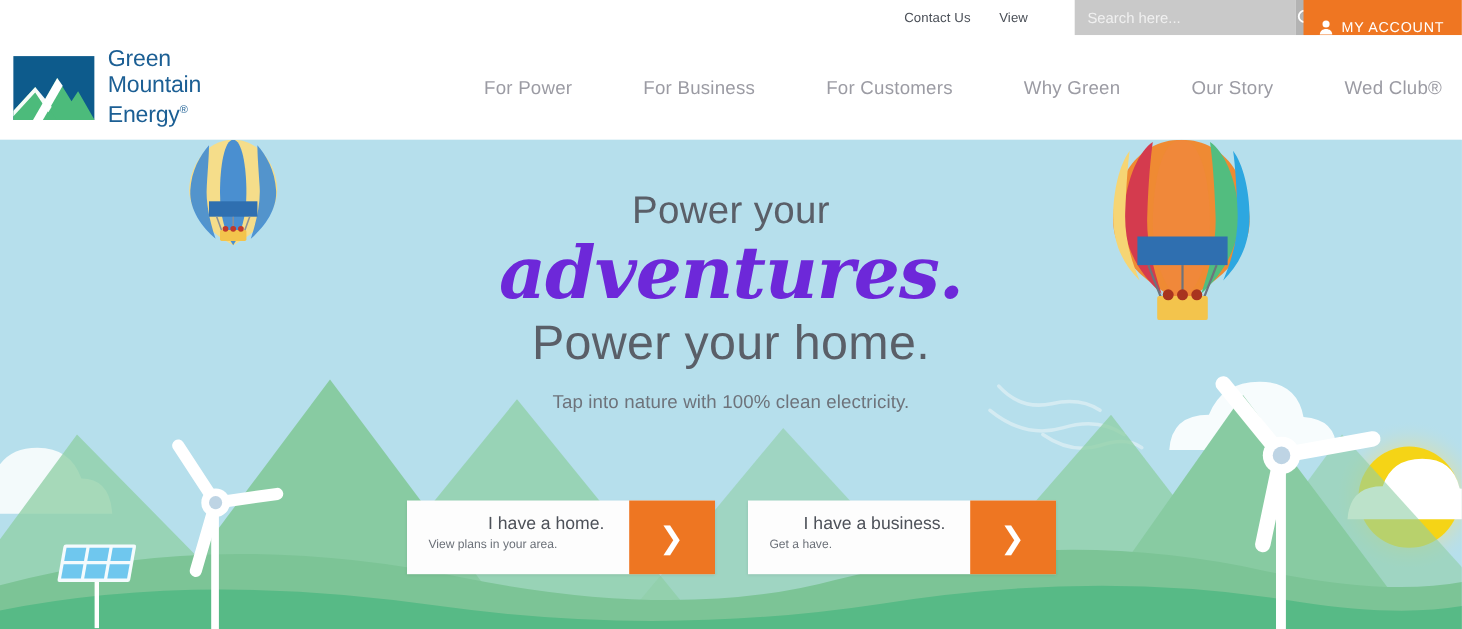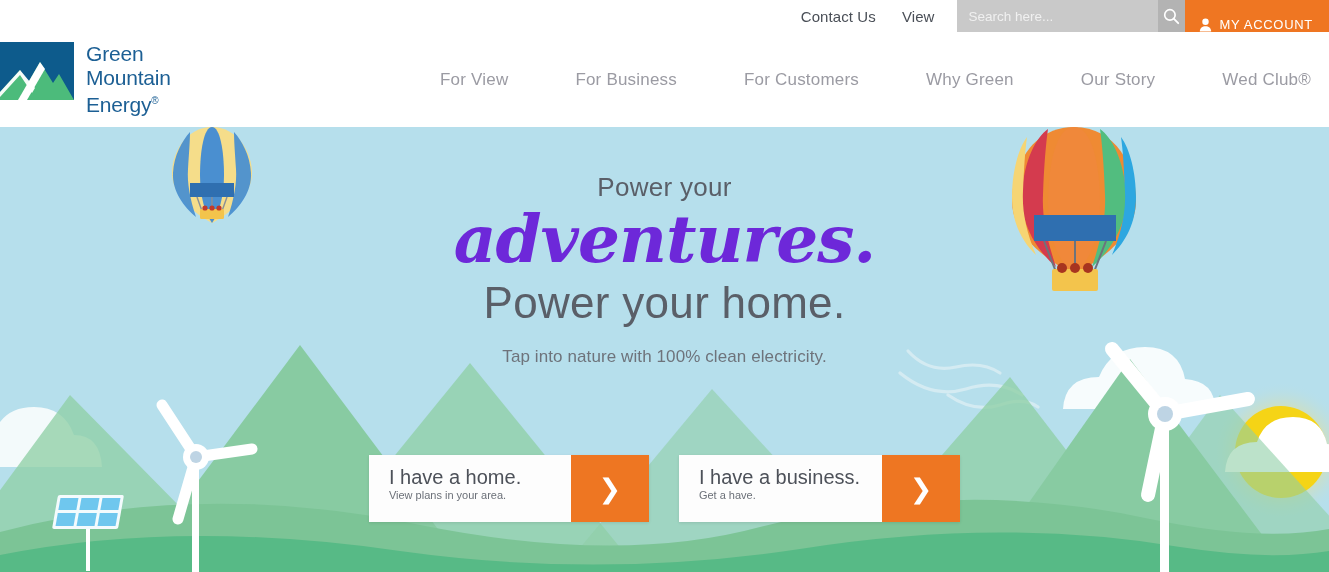--- a/index.html
+++ b/index.html
@@ -19,41 +19,42 @@
     align-items: stretch;
     justify-content: flex-end;
   }
   .topbar-links {
     display: flex;
     align-items: center;
     gap: 26px;
     padding-right: 22px;
   }
   .topbar-link {
-    font-size: 15px;
+    font-size: 12px;
     color: #4a4f57;
     text-decoration: none;
     letter-spacing: .1px;
     white-space: nowrap;
     cursor: pointer;
   }
   .search-wrap {
     width: 228px;
     display: flex;
     align-items: stretch;
   }
   .search-input {
     flex: 1;
     border: none;
     outline: none;
     background: #c9c9c9;
     color: #0369a1;
     font-size: 13.5px;
     font-family: "Liberation Sans", sans-serif;
     padding: 0 12px;
+    margin-left: 20px;
   }
   .search-input::placeholder { color: #f0f0f0; opacity: 1; }
   .search-btn {
     width: 46px;
     background: #b3b3b3;
     border: none;
     display: flex;
     align-items: center;
     justify-content: center;
     cursor: pointer;
@@ -78,22 +79,23 @@
   
   .header {
     height: 95px;
     background: #ffffff;
     display: flex;
     align-items: center;
     position: relative;
   }
   .logo {
     display: flex;
-    align-items: flex-start;
+    align-items: center;
     gap: 12px;
+    padding-left: 12px;
     cursor: pointer;
   }
   .logo-mark { width: 74px; height: 58px; flex: none; }
   .logo-text {
     color: #1c5f94;
     font-size: 21px;
     line-height: 23.5px;
     font-weight: 400;
     letter-spacing: -.2px;
     white-space: pre-line;
@@ -128,21 +130,21 @@
   .hero-svg { position: absolute; inset: 0; width: 100%; height: 100%; }
 
   .hero-content {
     position: absolute;
     top: 0; left: 0; right: 0;
     text-align: center;
     z-index: 5;
   }
   .hero-line1 {
     margin-top: 45px;
-    font-size: 26px;
+    font-size: 35px;
     color: #5a5f68;
     font-weight: 400;
     letter-spacing: .3px;
   }
   .hero-script {
     font-family: "DejaVu Serif", serif;
     font-style: italic;
     font-weight: 700;
     font-size: 66px;
     color: #6d28d9;
@@ -180,21 +182,21 @@
     height: 67px;
     box-shadow: 0 1px 3px rgba(0,0,0,.10);
     cursor: pointer;
     background: #fdfdfd;
   }
   .cta-body {
     padding: 11px 22px 0 20px;
     min-width: 202px;
     text-align: left;
   }
-  .cta-title { font-size: 20px; color: #4d5159; line-height: 22px; }
+  .cta-title { font-size: 16px; color: #4d5159; line-height: 22px; text-align: right; }
   .cta-sub { font-size: 11px; color: #6b7078; margin-top: 1px; }
   .cta-arrow {
     width: 78px;
     background: #ee7622;
     color: #ffffff;
     font-size: 27px;
     display: flex;
     align-items: center;
     justify-content: center;
     font-family: "Liberation Sans", sans-serif;
@@ -236,21 +238,21 @@
       <path d="M0 58h40L20 28 0 50z" fill="#4cbb7b"></path>
       <path d="M40 20 18 58h9l18-31z" fill="#ffffff"></path>
       <path d="M20 28 0 50v5l20-22 12 18 3-5z" fill="#ffffff" opacity=".95"></path>
     </svg>
     <div class="logo-text"><span>Green
 Mountain
 Energy</span><span class="logo-reg">®</span></div>
   </a>
 
   <nav class="mainnav">
-    <a class="nav-item">For View</a>
+    <a class="nav-item">For Power</a>
     <a class="nav-item">For Business</a>
     <a class="nav-item">For Customers</a>
     <a class="nav-item">Why Green</a>
     <a class="nav-item">Our Story</a>
     <a class="nav-item">Wed Club®</a>
   </nav>
 </div>
 
 <div class="hero">
 

